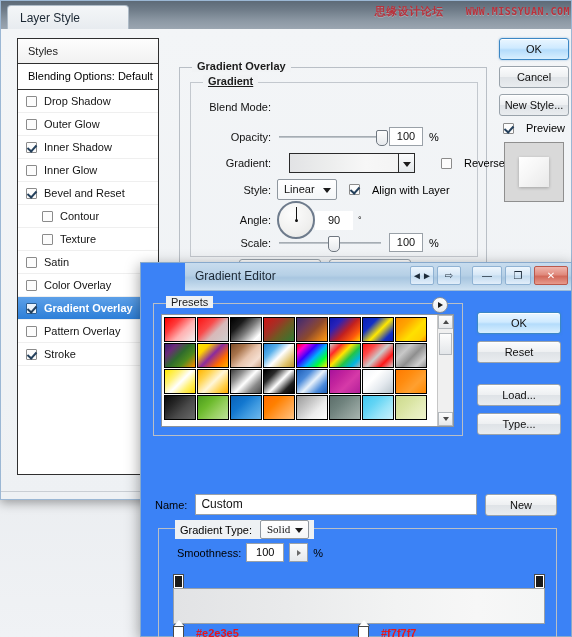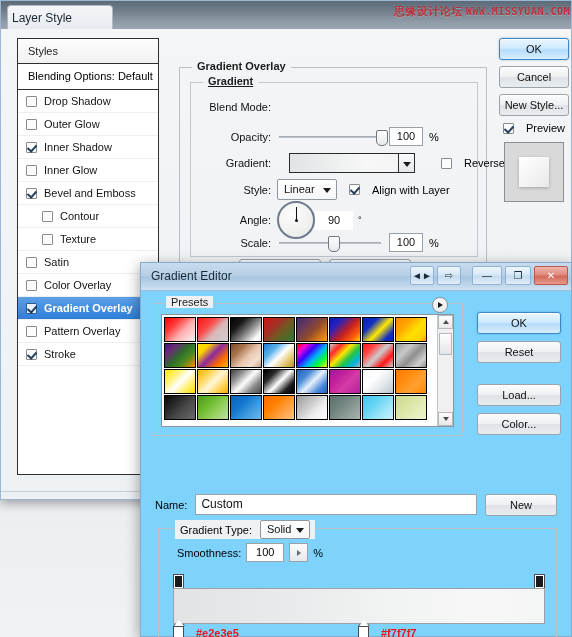--- a/index.html
+++ b/index.html
@@ -14,21 +14,21 @@
     position:absolute;left:0;top:0;width:572px;height:637px;
     background:linear-gradient(180deg,#f2f4f6 0%,#eef1f4 40%,#e8ebee 60%,#f0f2f5 100%);
   }
   #desktop-top{
     position:absolute;left:0;top:0;width:572px;height:24px;
     background:linear-gradient(180deg,#5d6a77 0%,#707d8a 35%,#8995a1 75%,#9aa5b0 100%);
   }
   
   #watermark{
     position:absolute;right:2px;top:1px;height:20px;
-    display:flex;align-items:center;gap:3px;
+    display:flex;align-items:center;gap:22px;
     font-size:11px;font-weight:bold;color:#b8323c;
     letter-spacing:.5px;white-space:nowrap;
     text-shadow:0 1px 0 rgba(255,255,255,.25);
     z-index:60;pointer-events:none;
   }
   #watermark .wm-cn{font-family:"DejaVu Sans",sans-serif;font-size:11px;}
   #watermark .wm-en{font-family:"DejaVu Sans Mono",monospace;font-size:10px;}
 
   
   #layerstyle{
@@ -38,21 +38,21 @@
     box-sizing:border-box;
     box-shadow:0 3px 10px rgba(0,0,0,.35);
     z-index:10;
   }
   #ls-titlebar{
     height:28px;position:relative;
     background:linear-gradient(180deg,#5d6a77 0%,#6e7b88 30%,#8c98a4 70%,#9ba6b1 100%);
   }
   #ls-titlebar .tab{
     position:absolute;left:6px;top:4px;height:24px;min-width:96px;
-    padding:0 4px;
+    padding:0 12px;
     display:flex;align-items:center;
     font-size:12px;color:#1b2733;
     background:linear-gradient(180deg,#f4f6f8 0%,#e7ebef 100%);
     border:1px solid #aebbc7;border-bottom:none;
     border-radius:4px 4px 0 0;
   }
   #ls-body{
     position:absolute;left:0;top:28px;right:0;bottom:0;
     background:
       linear-gradient(180deg,#f3f5f7 0%,#eef1f4 100%);
@@ -202,23 +202,24 @@
     position:absolute;left:238px;top:230px;display:flex;gap:8px;
   }
   #go-buttons .btn{width:82px;}
   #ls-bottomline{
     position:absolute;left:0;right:0;top:462px;height:1px;background:#c9ced4;
   }
 
   
   #gradeditor{
     position:absolute;left:140px;top:262px;width:432px;height:375px;
-    background:#7dd3fc;border:1px solid #87a9cc;box-sizing:border-box;
+    background:#3b82f6;border:1px solid #87a9cc;box-sizing:border-box;
     box-shadow:0 4px 14px rgba(0,0,0,.4);
     z-index:30;
+    padding-left:44px;
   }
   #ge-titlebar{
     height:27px;position:relative;
     background:linear-gradient(180deg,#c8dcee 0%,#b6d0e6 45%,#a8c6e0 55%,#cfe2f2 100%);
     border-bottom:1px solid #9cbad8;
   }
   #ge-title{
     position:absolute;left:10px;top:0;height:27px;line-height:27px;
     font-size:12px;color:#1b2733;
   }
@@ -386,21 +387,21 @@
       <div class="sp-row">
         <span class="cbx checked"></span>
         <span>Inner Shadow</span>
       </div>
       <div class="sp-row">
         <span class="cbx"></span>
         <span>Inner Glow</span>
       </div>
       <div class="sp-row">
         <span class="cbx checked"></span>
-        <span>Bevel and Emboss</span>
+        <span>Bevel and Reset</span>
       </div>
       <div class="sp-row indent">
         <span class="cbx"></span>
         <span>Contour</span>
       </div>
       <div class="sp-row indent">
         <span class="cbx"></span>
         <span>Texture</span>
       </div>
       <div class="sp-row">
@@ -581,33 +582,33 @@
             </div>
         </div>
       </div>
     </div>
 
     <div id="ge-right">
       <span class="btn default">OK</span>
       <span class="btn">Reset</span>
       <div class="gap"></div>
       <span class="btn">Load...</span>
-      <span class="btn">Color...</span>
+      <span class="btn">Type...</span>
     </div>
 
     <div id="name-row">
       <span>Name:</span>
       <div id="name-input">Custom</div>
     </div>
     <span class="btn" id="new-btn">New</span>
 
     <div id="gtype-group">
       <div id="gtype-legend">
         <span>Gradient Type:</span>
-        <span class="sel" style="height:19px;line-height:17px;padding:0 18px 0 6px;">
+        <span class="sel" style="height:19px;line-height:17px;padding:0 18px 0 6px;font-family:Liberation Serif, serif;">
           <span>Solid</span>
           <span class="arw"></span>
         </span>
       </div>
 
       <div id="smooth-row">
         <span>Smoothness:</span>
         <span id="smooth-val">100</span>
         <span id="smooth-step">
             <span class="tri"></span>

